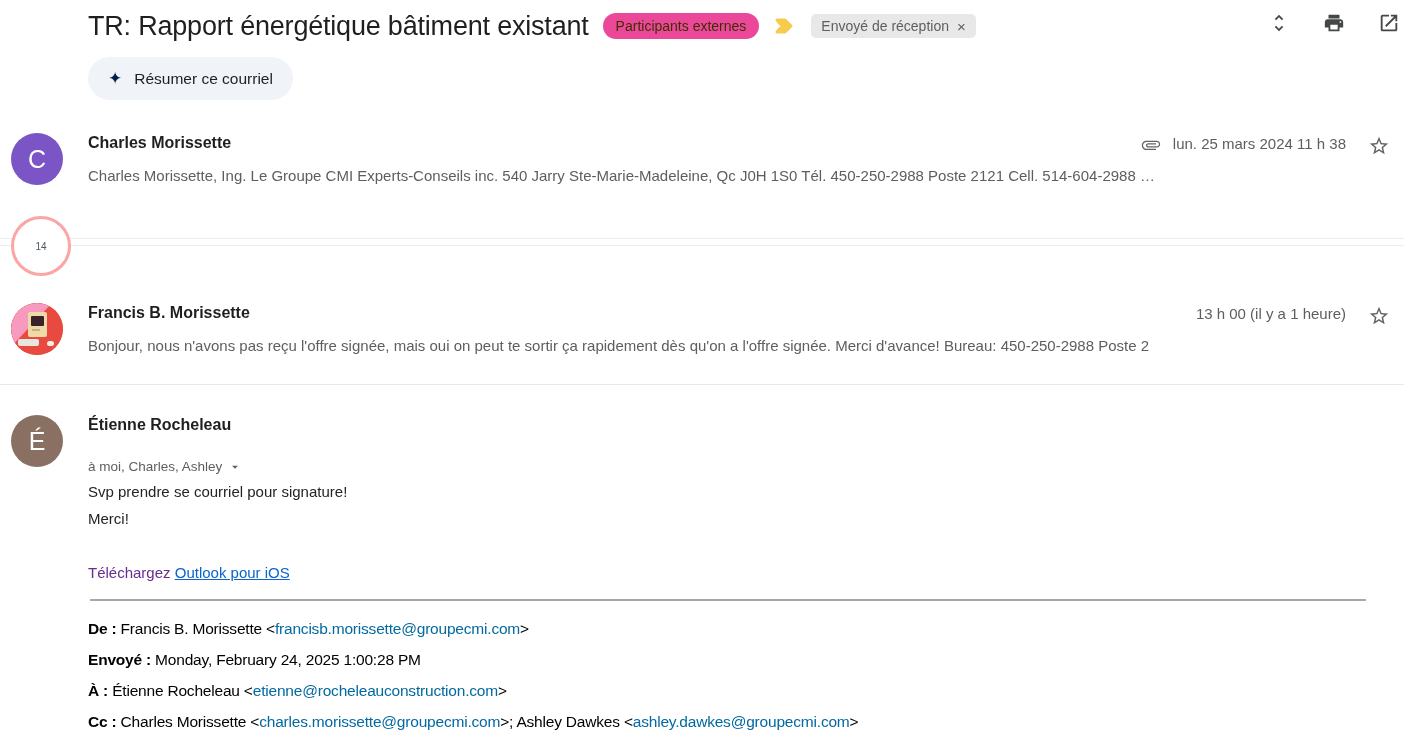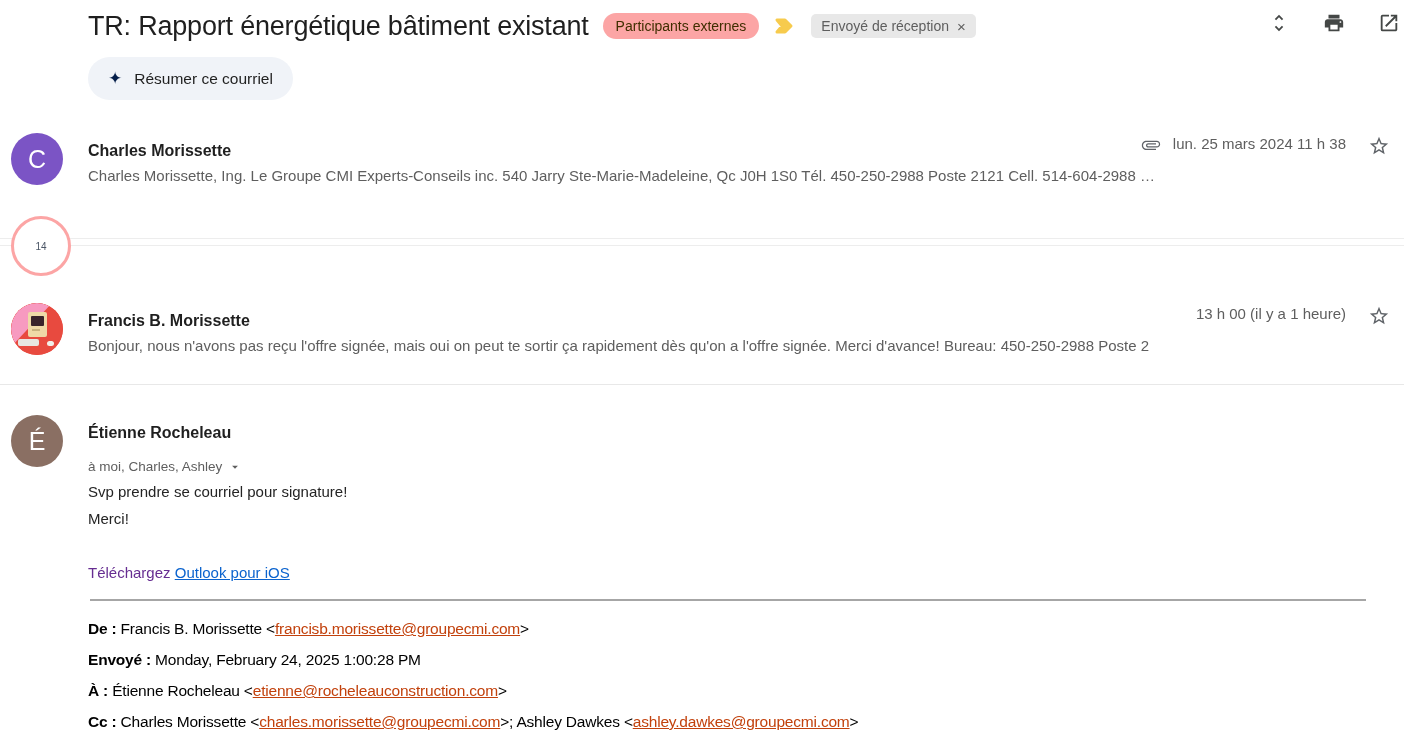--- a/index.html
+++ b/index.html
@@ -2,40 +2,40 @@
 <html><head>
 <meta charset="utf-8">
 <style>
   html,body{margin:0;padding:0;background:#fff;}
   .page{position:relative;width:1404px;height:739px;background:#fff;overflow:hidden;
         font-family:"Liberation Sans", sans-serif;color:#1f1f1f;padding-left:14px;}
 
   
   .subject-row{position:absolute;left:88px;top:4px;height:44px;display:flex;align-items:center;gap:14px;}
   .subject{font-size:27px;font-weight:400;letter-spacing:-0.2px;color:#1f1f1f;margin:0;white-space:nowrap;}
-  .badge-yellow{background:#fca5a5;color:#3F2E00;font-size:14px;padding:5px 13px;border-radius:15px;white-space:nowrap;}
+  .badge-yellow{background:#ec4899;color:#3F2E00;font-size:14px;padding:5px 13px;border-radius:15px;white-space:nowrap;}
   .imp-marker{width:24px;height:24px;flex:0 0 auto;}
   .label-pill{background:#E8E8E8;color:#5E5E5E;font-size:14px;padding:4px 10px;border-radius:5px;
               display:flex;align-items:center;gap:8px;white-space:nowrap;cursor:pointer;}
   .label-close{font-size:15px;color:#5E5E5E;cursor:pointer;line-height:1;}
   .header-icons{position:absolute;right:16px;top:10px;display:flex;gap:29px;color:#444746;}
   .icon-btn{width:26px;height:26px;background:none;border:none;padding:0;color:#444746;cursor:pointer;display:flex;align-items:center;justify-content:center;}
   .icon-btn svg{display:block;}
 
   
   .summarize{position:absolute;left:88px;top:57px;height:43px;display:flex;align-items:center;gap:12px;
              background:#F0F3F8;border:none;border-radius:22px;padding:0 20px;font-family:inherit;
              font-size:15.5px;font-weight:500;color:#1f1f1f;cursor:pointer;}
   .sparkle{font-size:17px;color:#041E49;line-height:1;}
 
   
   .msg{position:absolute;left:0;width:1404px;}
   .avatar{position:absolute;left:11px;top:8px;width:52px;height:52px;border-radius:50%;
           display:flex;align-items:center;justify-content:center;color:#fff;font-size:25px;}
-  .sender{position:absolute;left:88px;top:17px;font-size:16px;font-weight:700;color:#1f1f1f;white-space:nowrap;}
+  .sender{position:absolute;left:88px;top:9px;font-size:16px;font-weight:700;color:#1f1f1f;white-space:nowrap;}
   .meta{position:absolute;right:14px;top:10px;display:flex;color:#5E5E5E;font-size:15px;}
   .meta .date{white-space:nowrap;}
   .clip{color:#5F6368;margin-right:12px;transform:rotate(90deg);}
   .star-btn{background:none;border:none;padding:0;margin-left:22px;color:#5F6368;cursor:pointer;}
   .snippet{position:absolute;left:88px;top:42px;width:1302px;font-size:15px;color:#5E5E5E;
            white-space:nowrap;overflow:hidden;}
 
   
   .tline{position:absolute;left:0;width:1404px;height:1px;background:#EDEDED;}
   .count-circle{position:absolute;left:11px;top:216px;width:54px;height:54px;border:3px solid #fca5a5;
@@ -47,21 +47,21 @@
   
   .recipients{position:absolute;left:88px;top:52px;display:flex;align-items:center;gap:6px;
               font-size:13.5px;color:#5E5E5E;cursor:pointer;}
   .meta3{position:absolute;right:20px;top:10px;display:flex;align-items:center;gap:30px;color:#5E5E5E;font-size:15px;}
   .body-line{position:absolute;left:88px;font-size:15px;color:#242424;white-space:nowrap;}
   .dl-prefix{color:#662D91;}
   a.blue-link{color:#0B63CE;text-decoration:underline;cursor:pointer;}
   .qhr{position:absolute;left:90px;top:599px;width:1276px;height:2px;background:#A6A6A6;}
   .qline{position:absolute;left:88px;font-size:15.5px;color:#000;letter-spacing:-0.2px;white-space:nowrap;}
   .qline b{font-weight:700;margin-top:7px;}
-  a.qlink{color:#c2410c;text-decoration:underline;cursor:pointer;}
+  a.qlink{color:#0369a1;cursor:pointer;}
 </style>
 </head>
 <body>
 
 <div class="page">
 
   <div class="subject-row">
     <h1 class="subject">TR: Rapport énergétique bâtiment existant</h1>
     <span class="badge-yellow">Participants externes</span>
     <svg class="imp-marker" viewBox="0 0 24 24">

